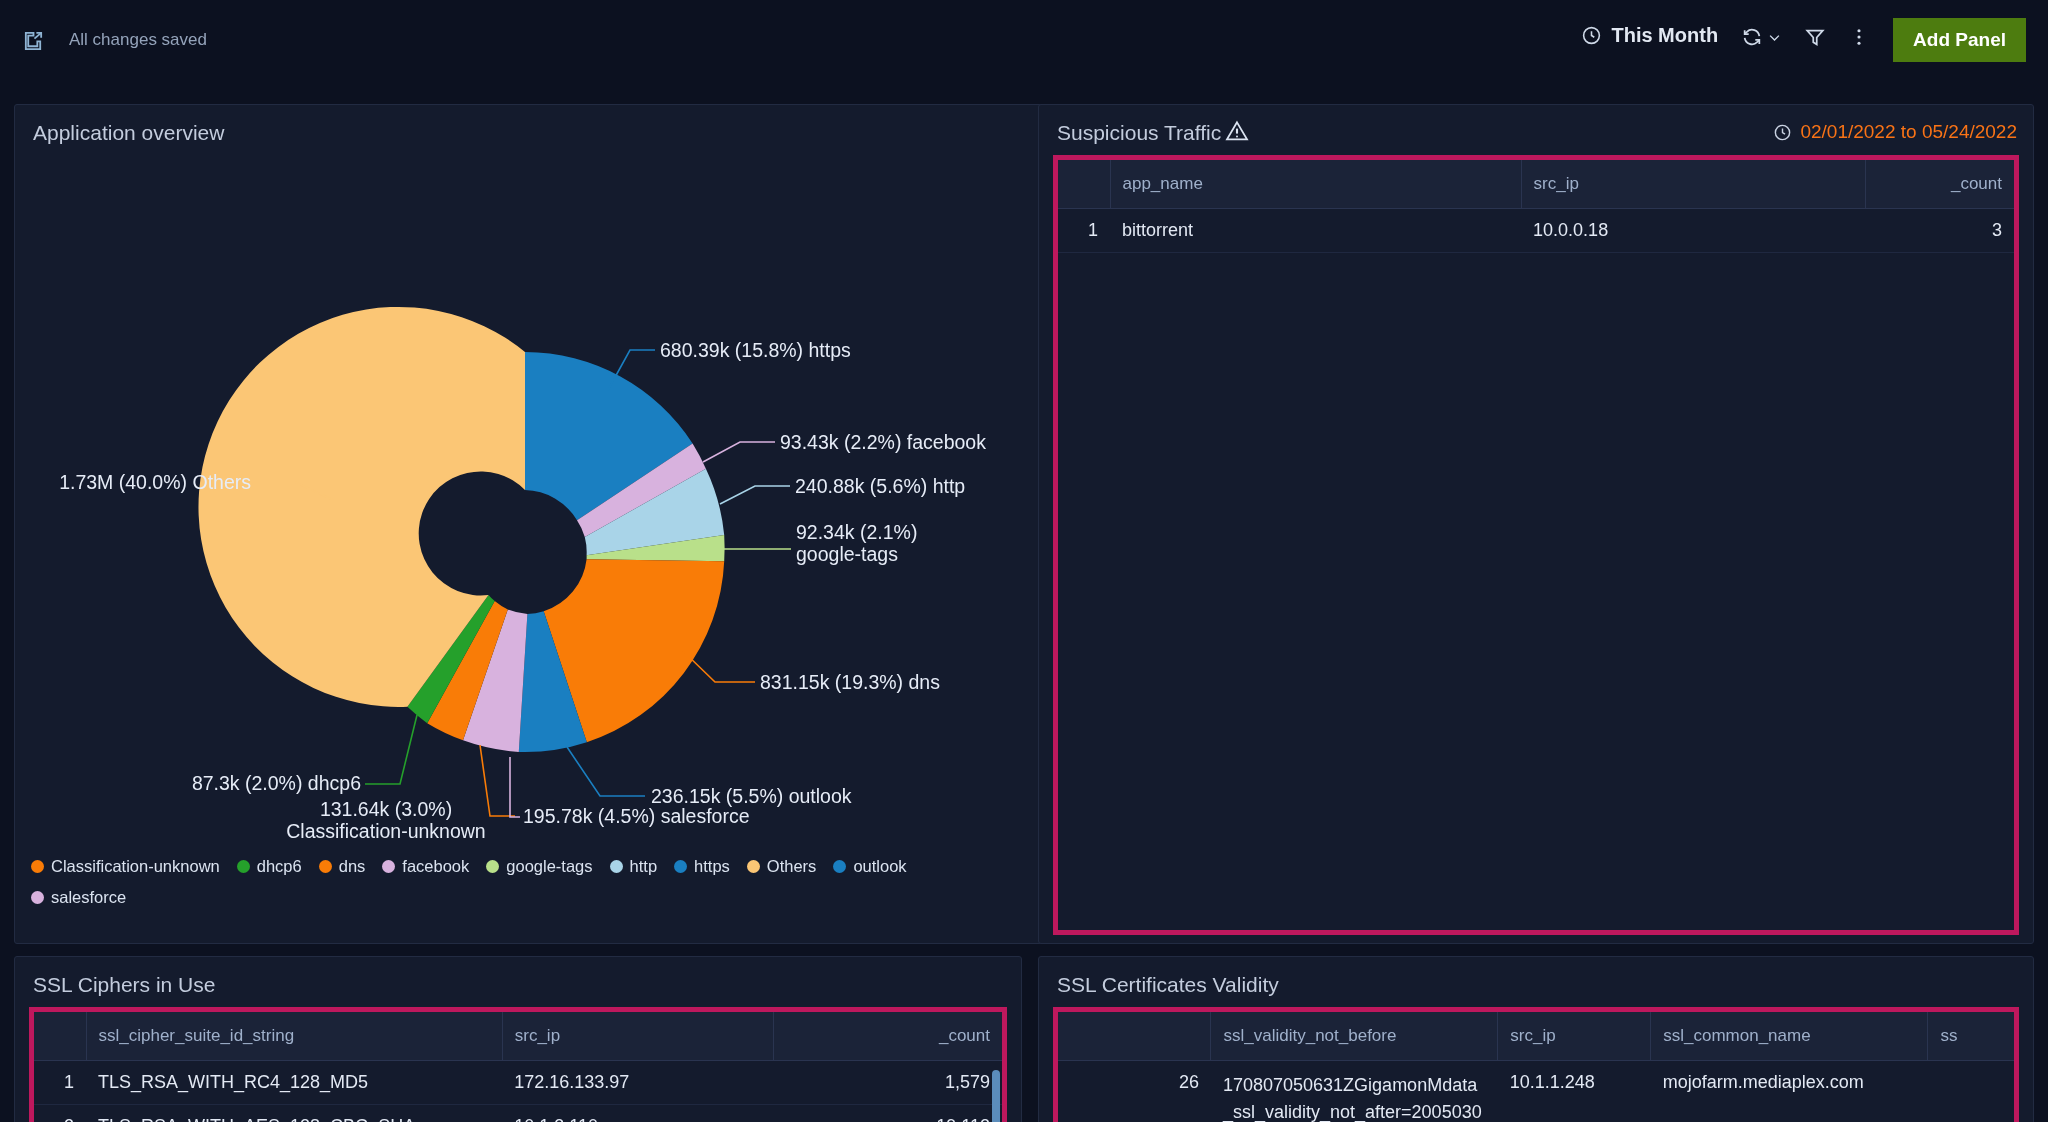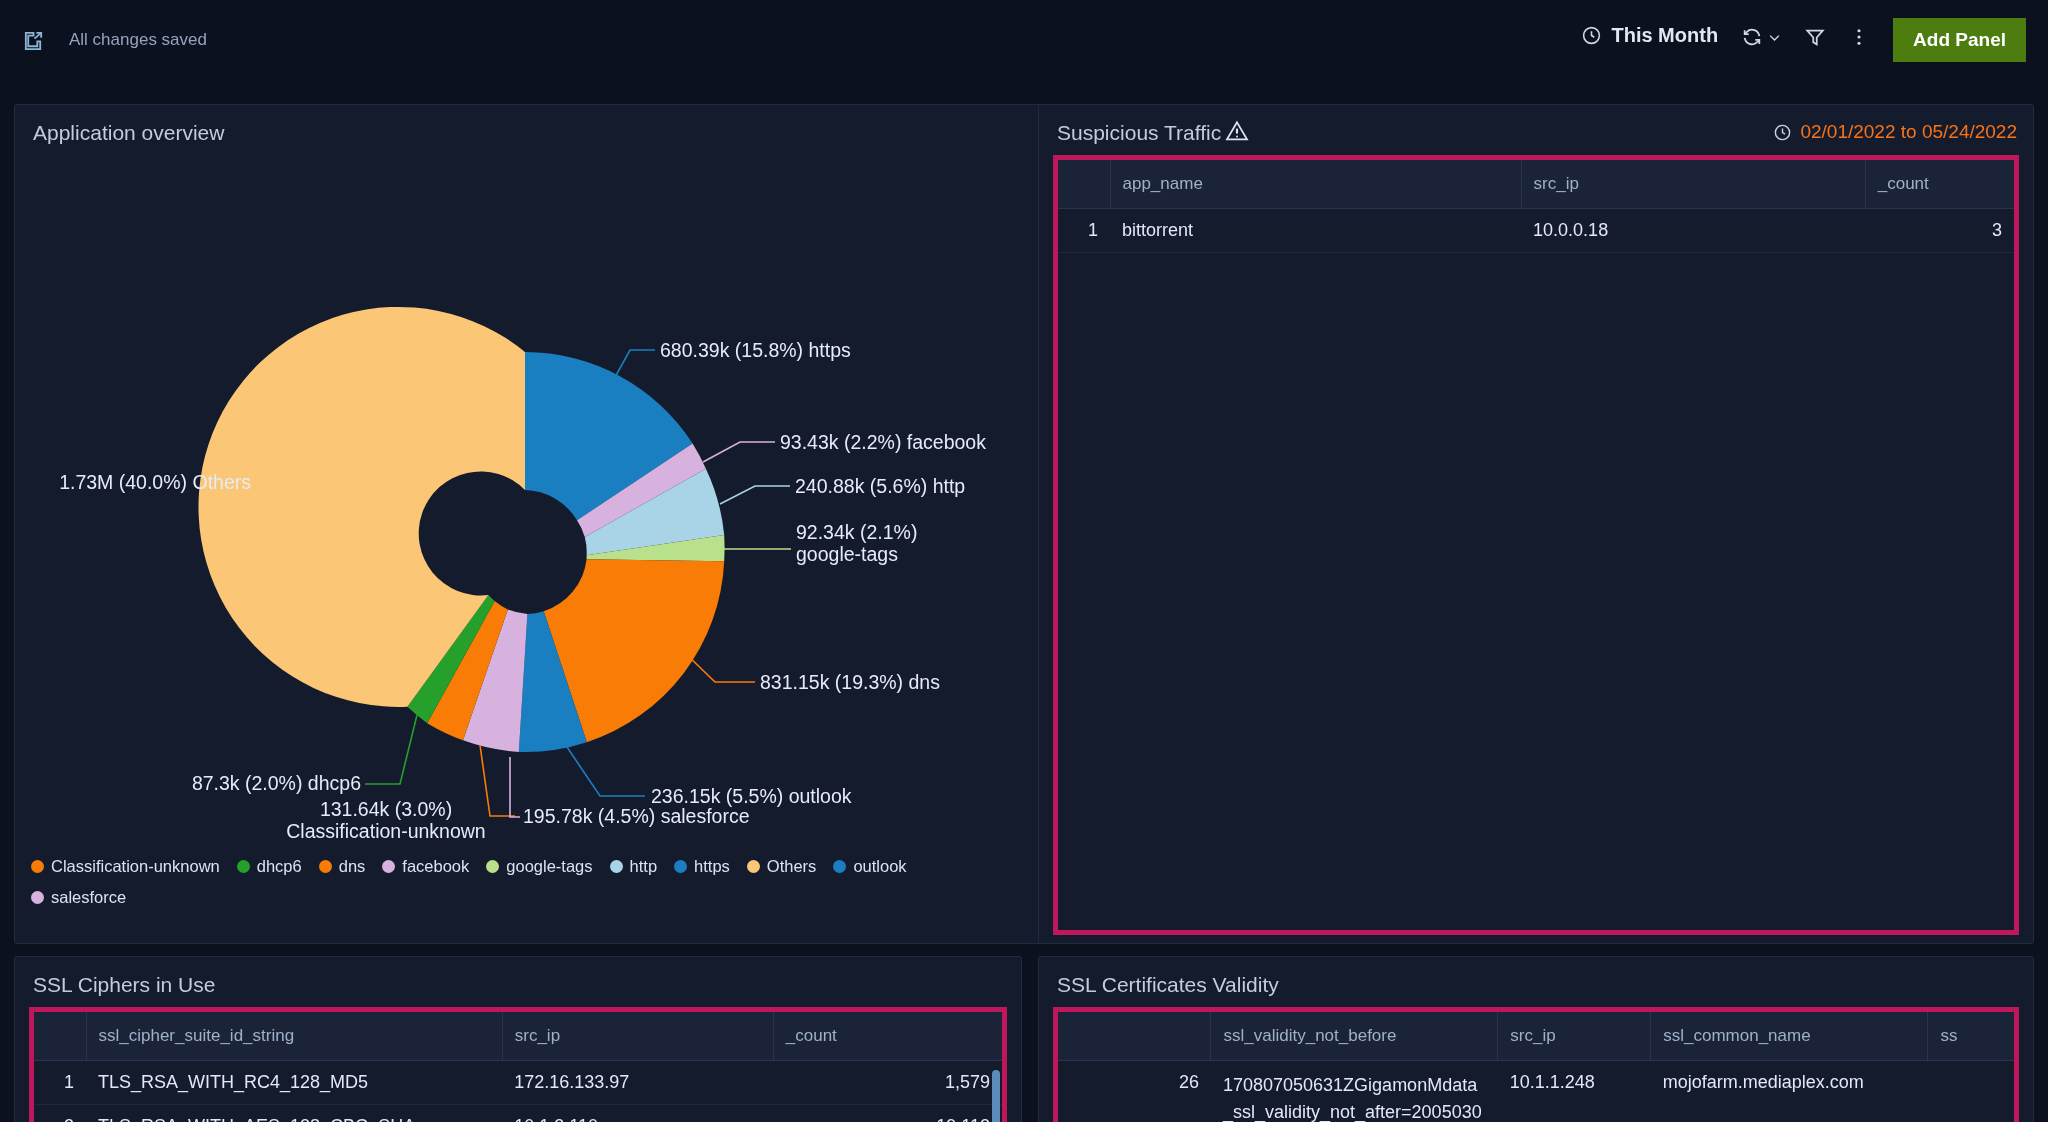--- a/index.html
+++ b/index.html
@@ -69,21 +69,21 @@
     border: 5px solid #be185d;
     overflow: hidden;
   }
   table.dt { width: 100%; border-collapse: collapse; table-layout: fixed; }
   table.dt thead th {
     background: #1b2338; color: #9fb0cb; font-size: 17px; font-weight: 400;
     text-align: left; padding: 14px 12px; border-bottom: 1px solid #2a3450;
     border-right: 1px solid #2a3450;
   }
   table.dt thead th:last-child { border-right: none; }
-  table.dt thead th.num { text-align: left; }
+  table.dt thead th.num { text-align: right; }
   table.dt td {
     color: #e3e9f4; font-size: 18px; padding: 11px 12px;
     border-bottom: 1px solid #1f2840; vertical-align: top;
   }
   table.dt td.num { text-align: right; }
   td.rowidx { color: #7e8ca6; font-size: 17px; text-align: right; padding-right: 10px; }
   th.idxh { width: 52px; }
   .wrapcell { word-break: break-all; line-height: 1.5; }
 
   .vscroll {

